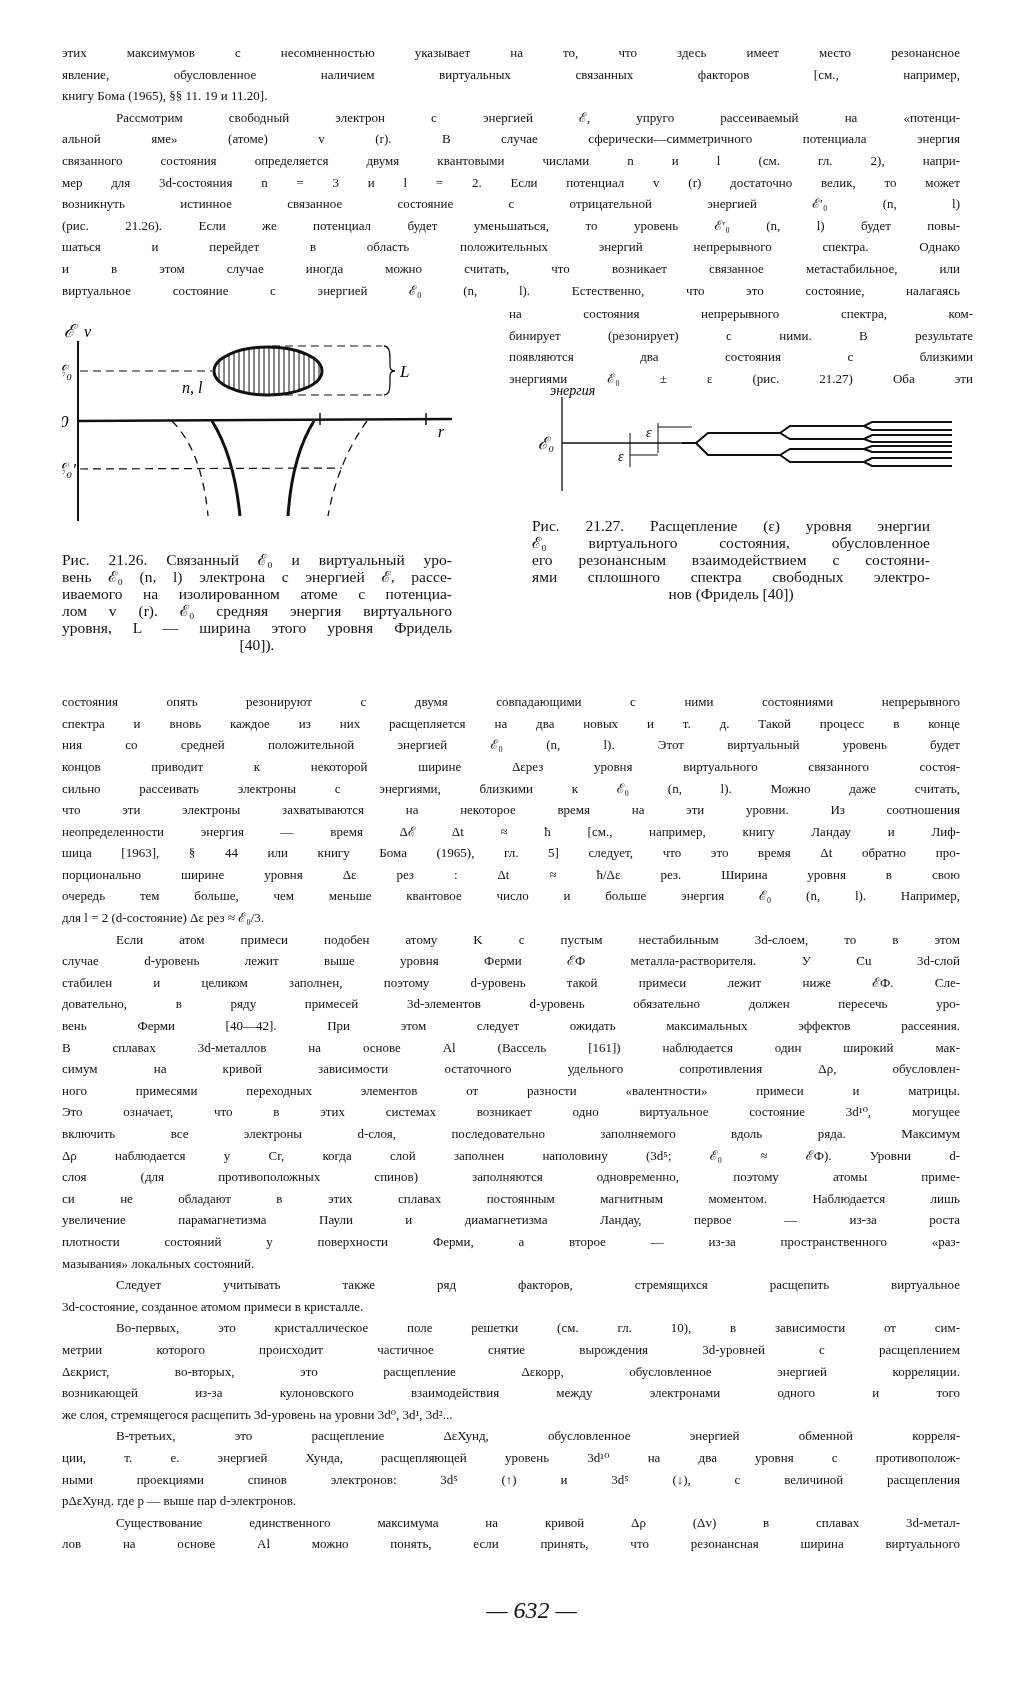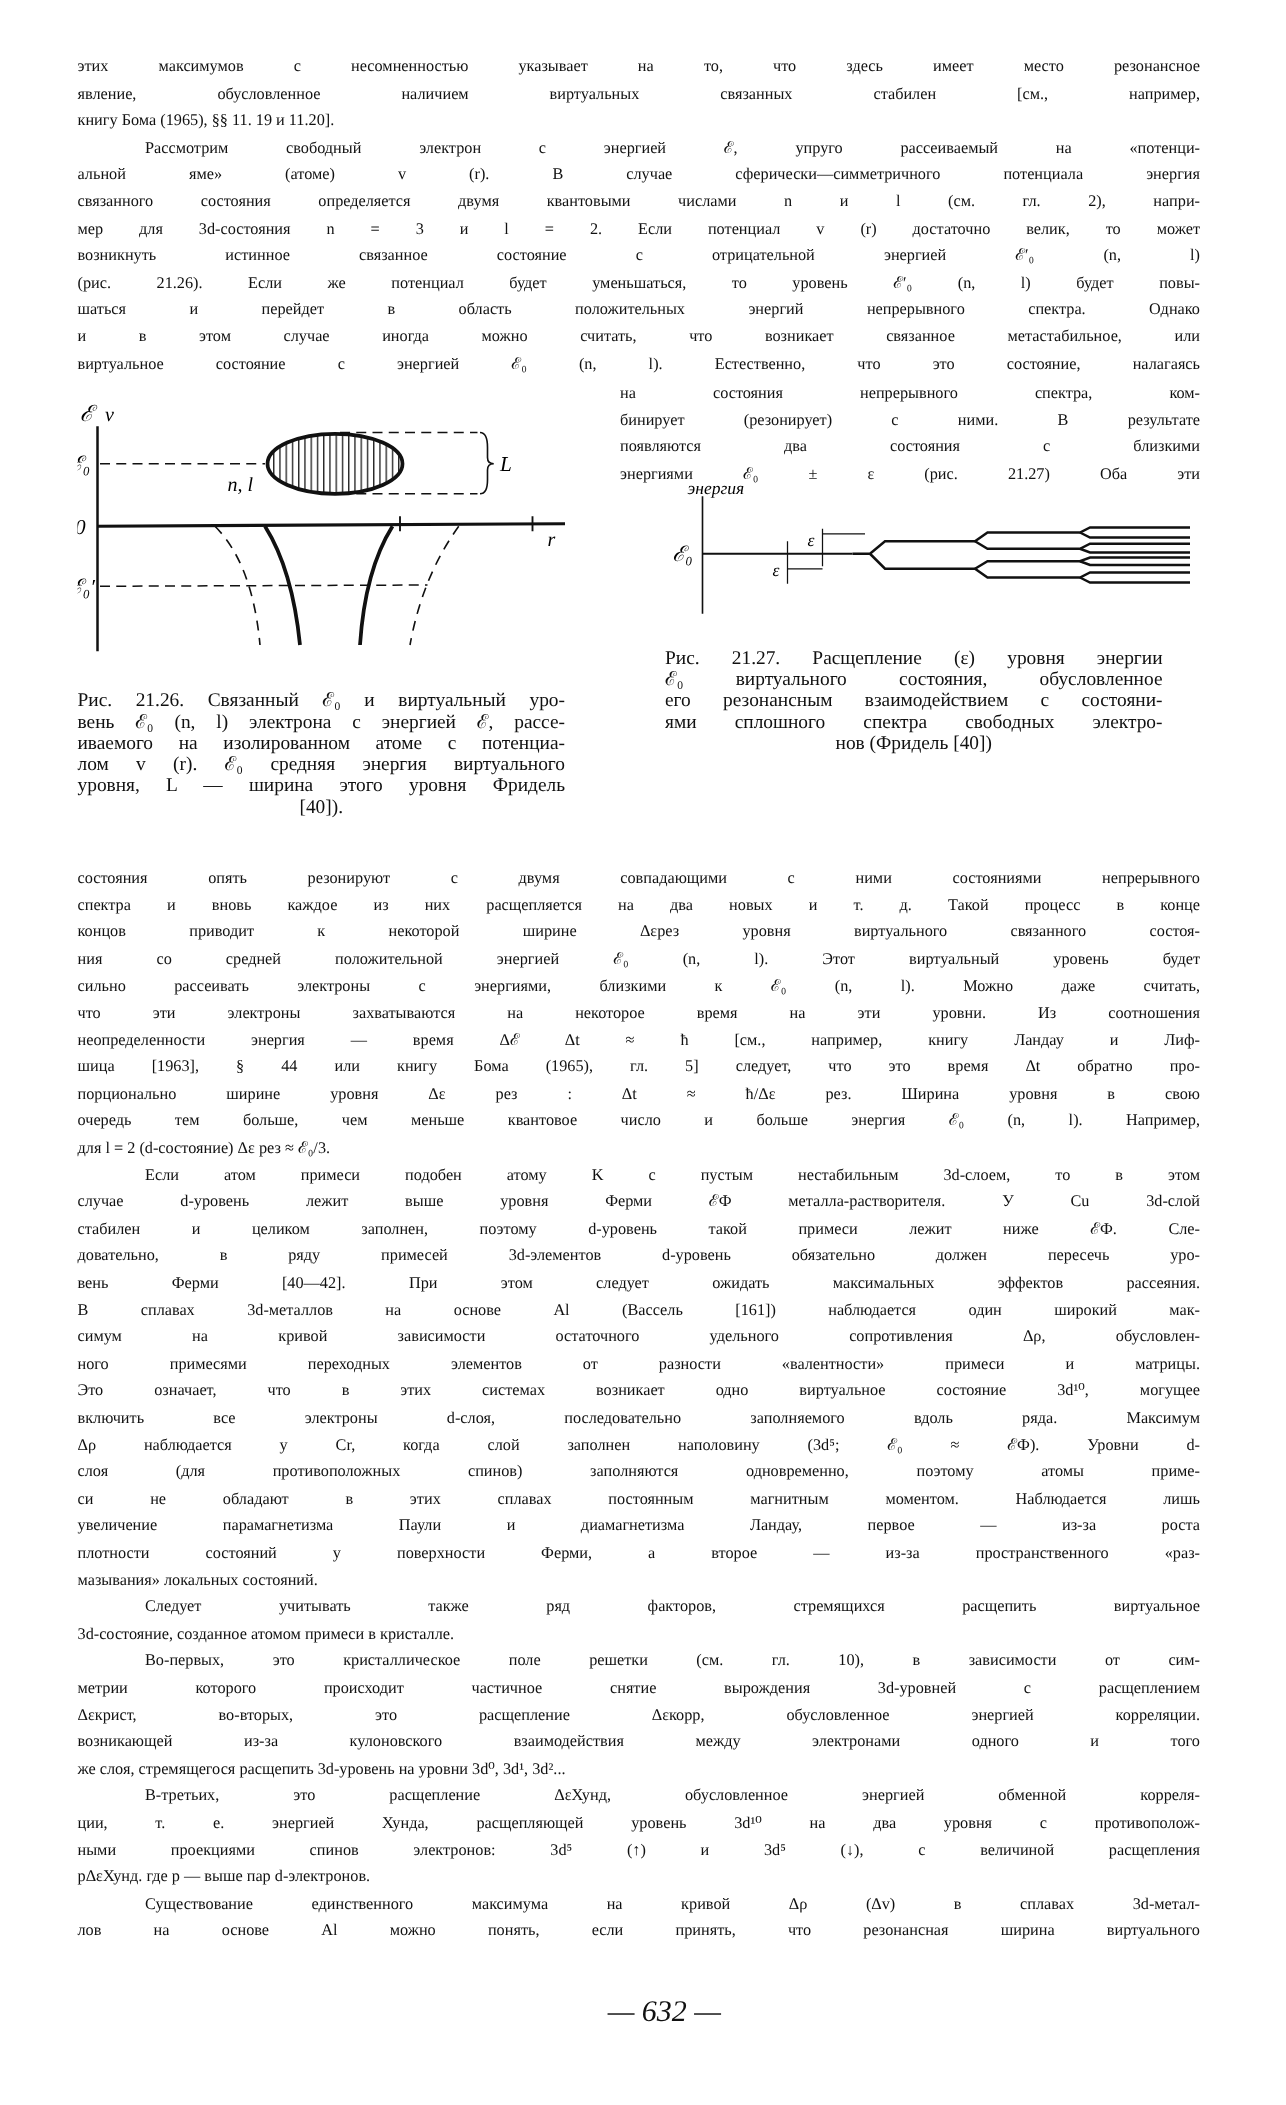--- a/index.html
+++ b/index.html
@@ -21,35 +21,35 @@
   .pagenum { position: absolute; left: 17px; width: 1029px; top: 1597px; text-align: center;
              font-style: italic; font-size: 24px; }
   svg text { font-family: "Liberation Serif", serif; font-style: italic; }
 </style>
 </head>
 <body>
 
 <div class="page">
   <div>
     <span class="line">этих максимумов с несомненностью указывает на то, что здесь имеет место резонансное</span>
-    <span class="line">явление, обусловленное наличием виртуальных связанных стабилен [см., например,</span>
+    <span class="line">явление, обусловленное наличием виртуальных связанных факторов [см., например,</span>
     <span class="line last">книгу Бома (1965), §§ 11. 19 и 11.20].</span>
     <span class="line indent">Рассмотрим свободный электрон с энергией ℰ, упруго рассеиваемый на «потенци-</span>
     <span class="line">альной яме» (атоме) v (r). В случае сферически—симметричного потенциала энергия</span>
     <span class="line">связанного состояния определяется двумя квантовыми числами n и l (см. гл. 2), напри-</span>
     <span class="line">мер для 3d-состояния n = 3 и l = 2. Если потенциал v (r) достаточно велик, то может</span>
     <span class="line">возникнуть истинное связанное состояние с отрицательной энергией ℰ′₀ (n, l)</span>
     <span class="line">(рис. 21.26). Если же потенциал будет уменьшаться, то уровень ℰ′₀ (n, l) будет повы-</span>
     <span class="line">шаться и перейдет в область положительных энергий непрерывного спектра. Однако</span>
     <span class="line">и в этом случае иногда можно считать, что возникает связанное метастабильное, или</span>
     <span class="line">виртуальное состояние с энергией ℰ₀ (n, l). Естественно, что это состояние, налагаясь</span>
   </div>
 
   <div class="figs">
-    <div style="position:absolute; left:0; top:0; width:898px;">
+    <div style="position:absolute; left:13px; top:0; width:898px;">
       <span class="line narrow">на состояния непрерывного спектра, ком-</span>
       <span class="line narrow">бинирует (резонирует) с ними. В результате</span>
       <span class="line narrow">появляются два состояния с близкими</span>
       <span class="line narrow">энергиями ℰ₀ ± ε (рис. 21.27) Оба эти</span>
     </div>
 
     <div class="fig1">
       <svg width="440" height="220" viewBox="0 0 440 220" style="margin-top:18px;">
         <defs>
           <pattern id="hatch" width="5" height="10" patternUnits="userSpaceOnUse">
@@ -127,22 +127,22 @@
         <span class="cl center">нов (Фридель [40])</span>
       </div>
     </div>
   </div>
 
   <div class="gap"></div>
 
   <div>
     <span class="line">состояния опять резонируют с двумя совпадающими с ними состояниями непрерывного</span>
     <span class="line">спектра и вновь каждое из них расщепляется на два новых и т. д. Такой процесс в конце</span>
+    <span class="line">ния со средней положительной энергией ℰ₀ (n, l). Этот виртуальный уровень будет</span>
     <span class="line">концов приводит к некоторой ширине Δεрез уровня виртуального связанного состоя-</span>
-    <span class="line">ния со средней положительной энергией ℰ₀ (n, l). Этот виртуальный уровень будет</span>
     <span class="line">сильно рассеивать электроны с энергиями, близкими к ℰ₀ (n, l). Можно даже считать,</span>
     <span class="line">что эти электроны захватываются на некоторое время на эти уровни. Из соотношения</span>
     <span class="line">неопределенности энергия — время Δℰ Δt ≈ ħ [см., например, книгу Ландау и Лиф-</span>
     <span class="line">шица [1963], § 44 или книгу Бома (1965), гл. 5] следует, что это время Δt обратно про-</span>
     <span class="line">порционально ширине уровня Δε рез : Δt ≈ ħ/Δε рез. Ширина уровня в свою</span>
     <span class="line">очередь тем больше, чем меньше квантовое число и больше энергия ℰ₀ (n, l). Например,</span>
     <span class="line last">для l = 2 (d-состояние) Δε рез ≈ ℰ₀/3.</span>
     <span class="line indent">Если атом примеси подобен атому K с пустым нестабильным 3d-слоем, то в этом</span>
     <span class="line">случае d-уровень лежит выше уровня Ферми ℰФ металла-растворителя. У Cu 3d-слой</span>
     <span class="line">стабилен и целиком заполнен, поэтому d-уровень такой примеси лежит ниже ℰФ. Сле-</span>

